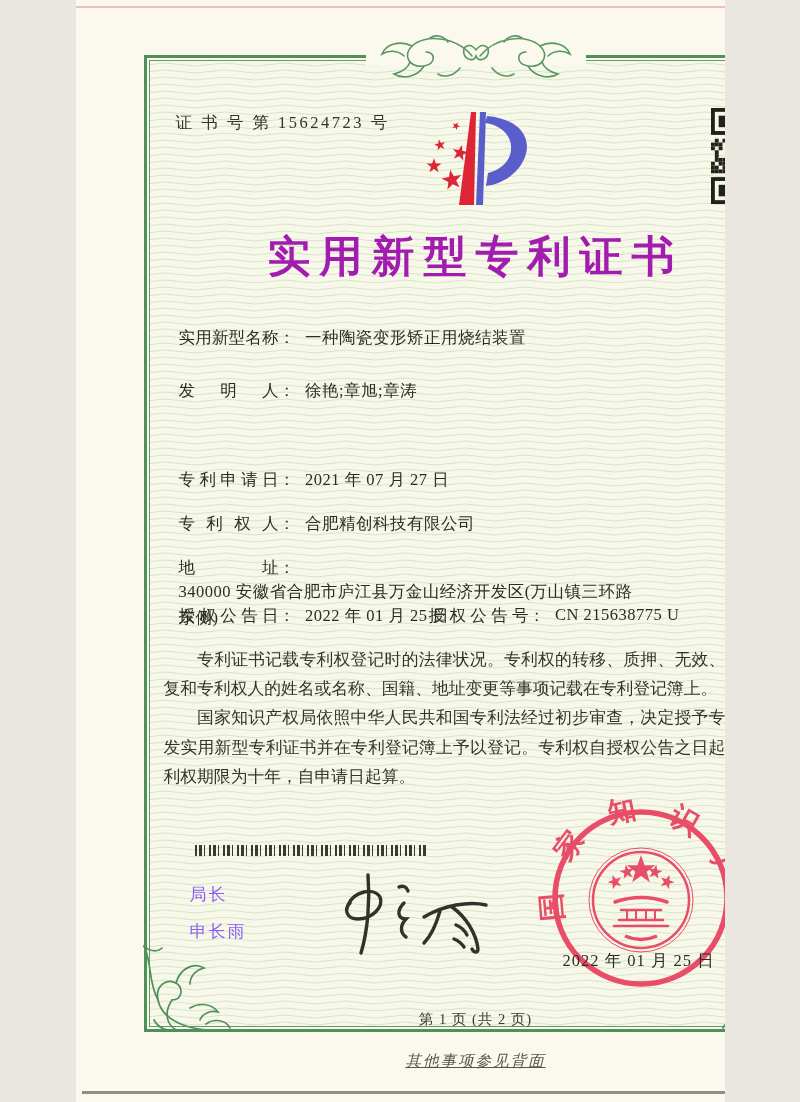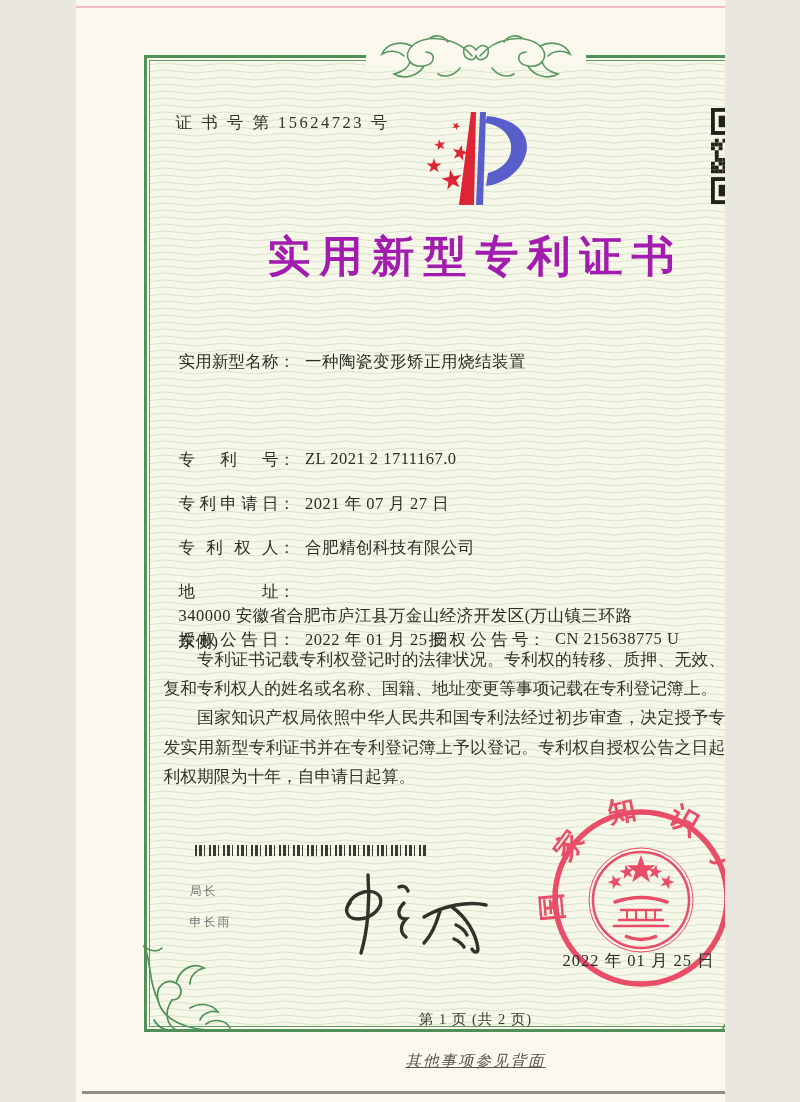--- a/index.html
+++ b/index.html
@@ -32,41 +32,41 @@
     letter-spacing:2.5px; color:#34342c;
   }
   .logo { position:absolute; left:330px; top:106px; width:140px; height:112px; }
   .qr   { position:absolute; left:635px; top:108px; width:96px; height:96px; }
 
   .title {
     position:absolute; left:0; top:228px; width:800px; text-align:center;
     font-size:43px; font-weight:600; letter-spacing:9px; color:#a21caf;
   }
 
-  .field-row { position:absolute; left:103px; font-size:16.5px; color:#2c2c25;margin-top:24px; }
+  .field-row { position:absolute; left:103px; font-size:16.5px; color:#2c2c25; }
   .flabel { display:inline-block; width:100px; text-align:justify; text-align-last:justify; vertical-align:top; }
   .fcolon { display:inline-block; vertical-align:top; margin-right:10px; }
   .fvalue { display:inline-block; vertical-align:top; letter-spacing:.5px; }
   .fvalue.addr { width:455px; line-height:1.55; }
 
   .paras {
     position:absolute; left:88px; top:645px; width:630px;
     font-size:16.8px; line-height:1.74; text-align:justify; color:#33332a;
   }
   .paras p { text-indent:2em; }
 
   .barcode {
     position:absolute; left:119px; top:845px; width:232px; height:11px;
     background:repeating-linear-gradient(90deg,
       #26261e 0 2px, transparent 2px 4px,
       #26261e 4px 7px, transparent 7px 9px,
       #26261e 9px 10px, transparent 10px 14px);
     opacity:.9;
   }
-  .signer { position:absolute; left:114px; top:883px; font-size:12px; color:#737373; }
+  .signer { position:absolute; left:114px; top:883px; font-size:17px; color:#8b5cf6; }
   .signer div { margin-bottom:14px; letter-spacing:2px; }
   .signature { position:absolute; left:228px; top:845px; width:205px; height:118px; }
 
   .seal { position:absolute; left:453px; top:786px; width:224px; height:224px; opacity:.93; }
   .seal-date {
     position:absolute; left:487px; top:950px; width:200px; font-size:16.5px;
     letter-spacing:1px; color:#2b2e23; z-index:3;
   }
   .page-indicator {
     position:absolute; left:0; top:1002px; width:800px; text-align:center;
@@ -395,22 +395,22 @@
       <rect x="0" y="69.12" width="26.88" height="26.88" fill="#20231a"></rect>
       <rect x="3.84" y="72.96" width="19.2" height="19.2" fill="#f8f8ea"></rect>
       <rect x="7.68" y="76.8" width="11.52" height="11.52" fill="#20231a"></rect>
     </svg>
 
   <div class="title">实用新型专利证书</div>
 
   <div class="field-row" style="top:327px">
     <span class="flabel">实用新型名称</span><span class="fcolon">：</span><span class="fvalue">一种陶瓷变形矫正用烧结装置</span>
   </div>
-  <div class="field-row" style="top:425px">
-    <span class="flabel">专利号</span><span class="fcolon">：</span><span class="fvalue">ZL 2021 2 1711167.0</span>
+  <div class="field-row" style="top:380px">
+    <span class="flabel">发明人</span><span class="fcolon">：</span><span class="fvalue">徐艳;章旭;章涛</span>
   </div>
   <div class="field-row" style="top:469px">
     <span class="flabel">专利申请日</span><span class="fcolon">：</span><span class="fvalue">2021 年 07 月 27 日</span>
   </div>
   <div class="field-row" style="top:513px">
     <span class="flabel">专利权人</span><span class="fcolon">：</span><span class="fvalue">合肥精创科技有限公司</span>
   </div>
   <div class="field-row" style="top:557px">
     <span class="flabel">地址</span><span class="fcolon">：</span><span class="fvalue addr">340000 安徽省合肥市庐江县万金山经济开发区(万山镇三环路东侧)</span>
   </div>

